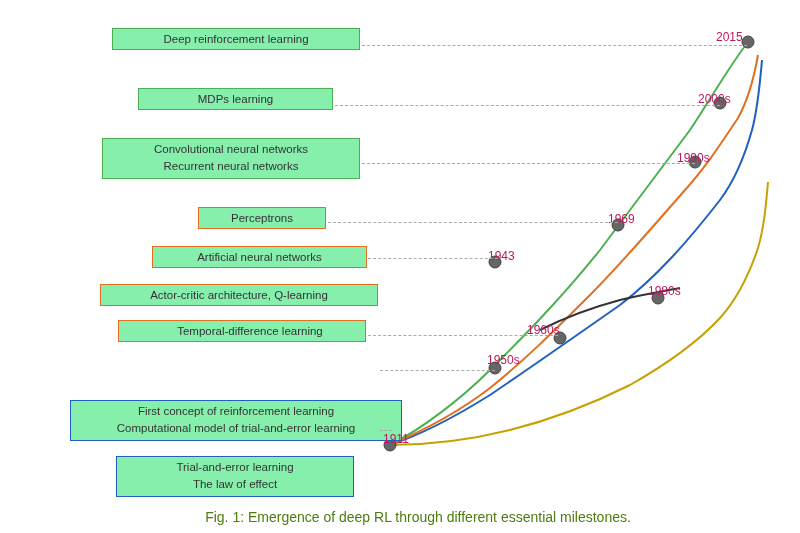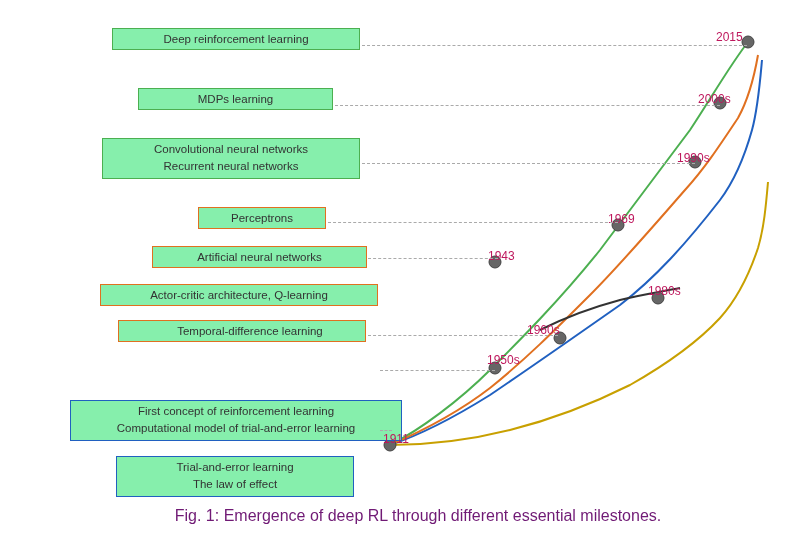--- a/index.html
+++ b/index.html
@@ -40,22 +40,22 @@
       font-size: 12px;
       color: #be185d;
       font-weight: normal;
     }
 
     .figure-caption {
       position: absolute;
       bottom: 8px;
       left: 0; right: 0;
       text-align: center;
-      font-size: 16px;
-      color: #701a75;
+      font-size: 14px;
+      color: #4d7c0f;
       padding-left: 36px;
     }
 
     .dashed-line {
       position: absolute;
       border-top: 1px dashed #aaa;
       height: 0;
     }
   </style>
 </head>

